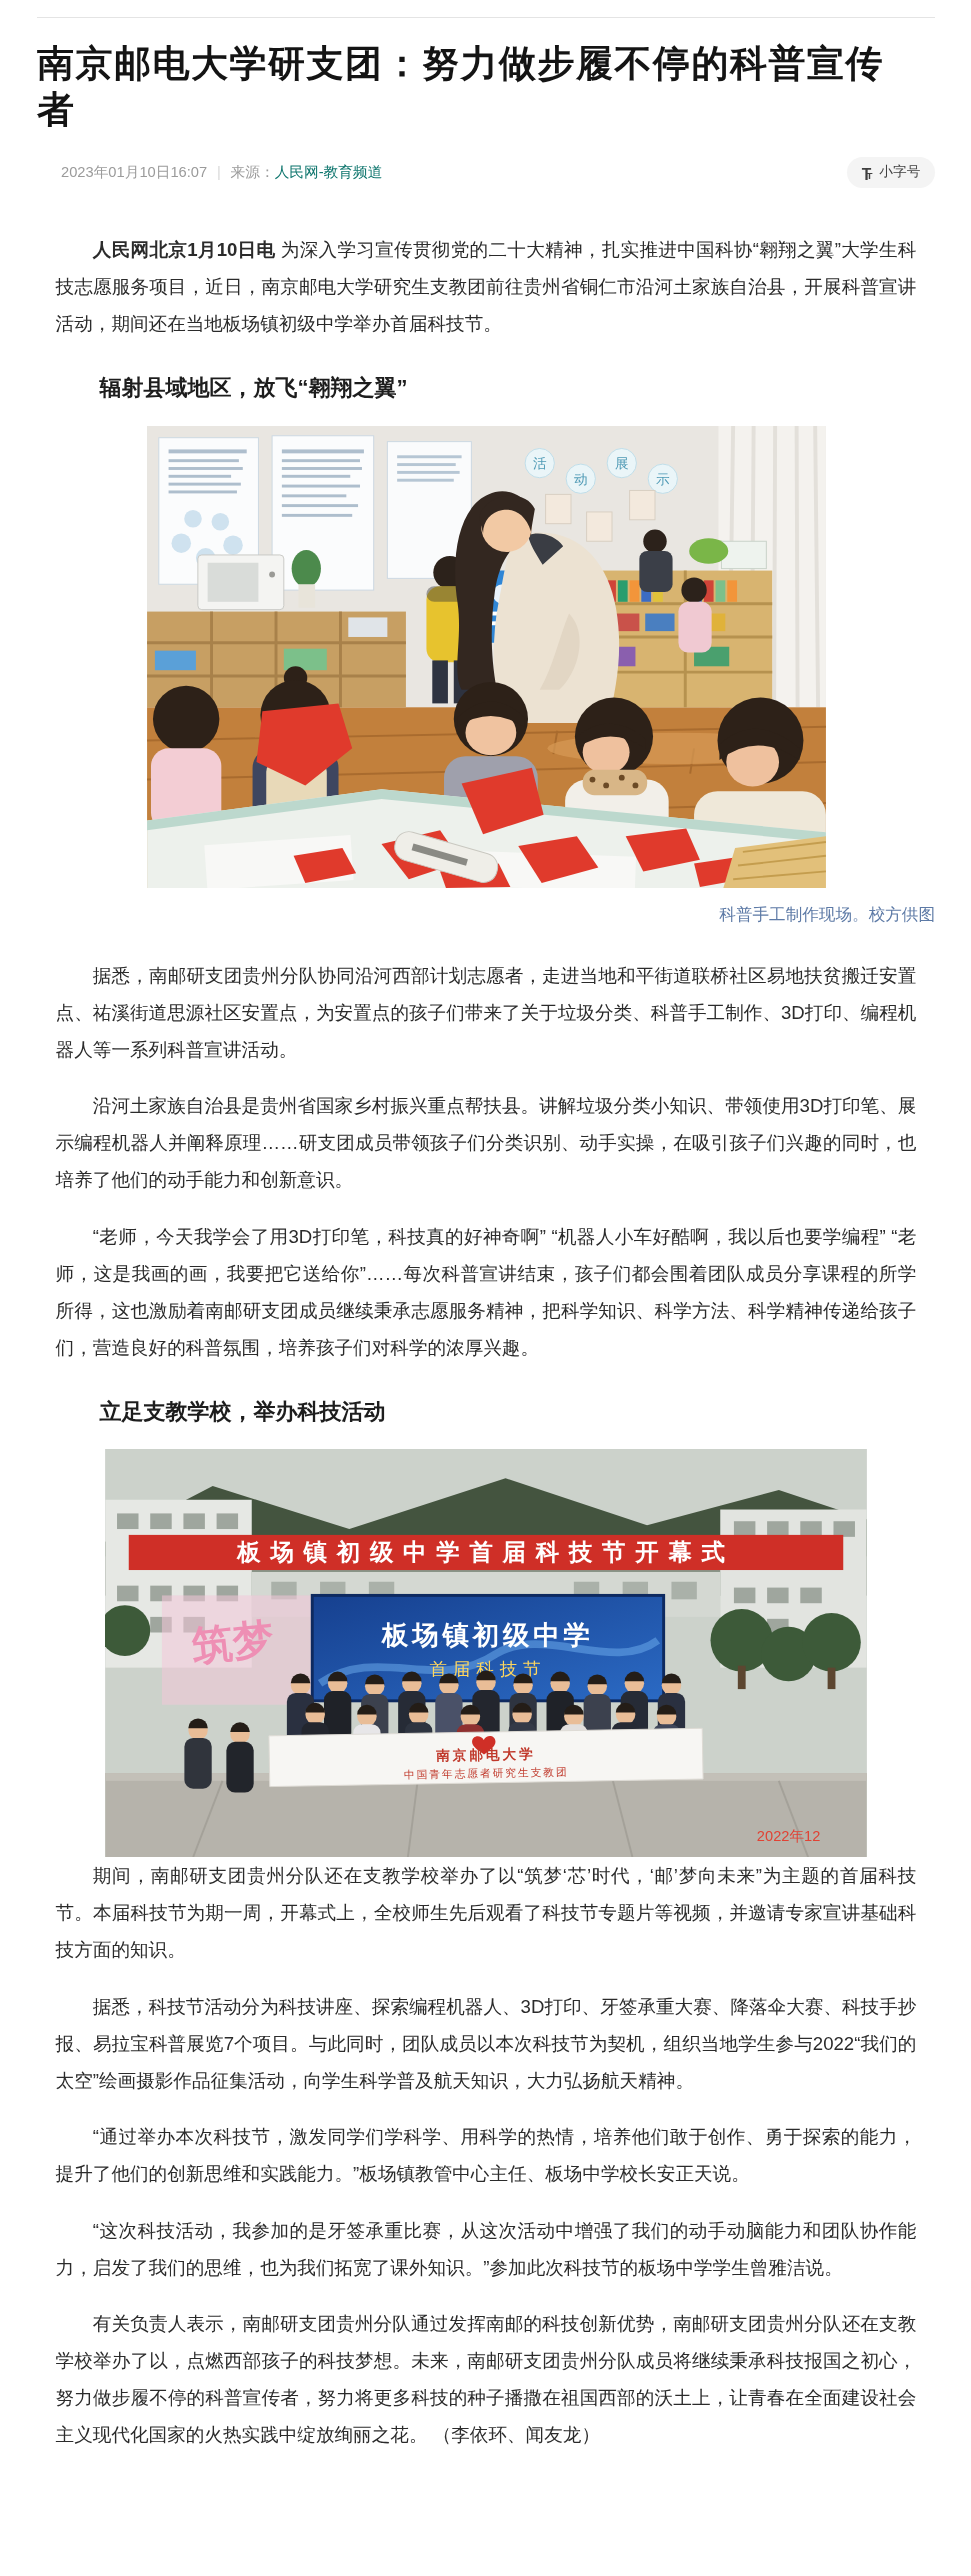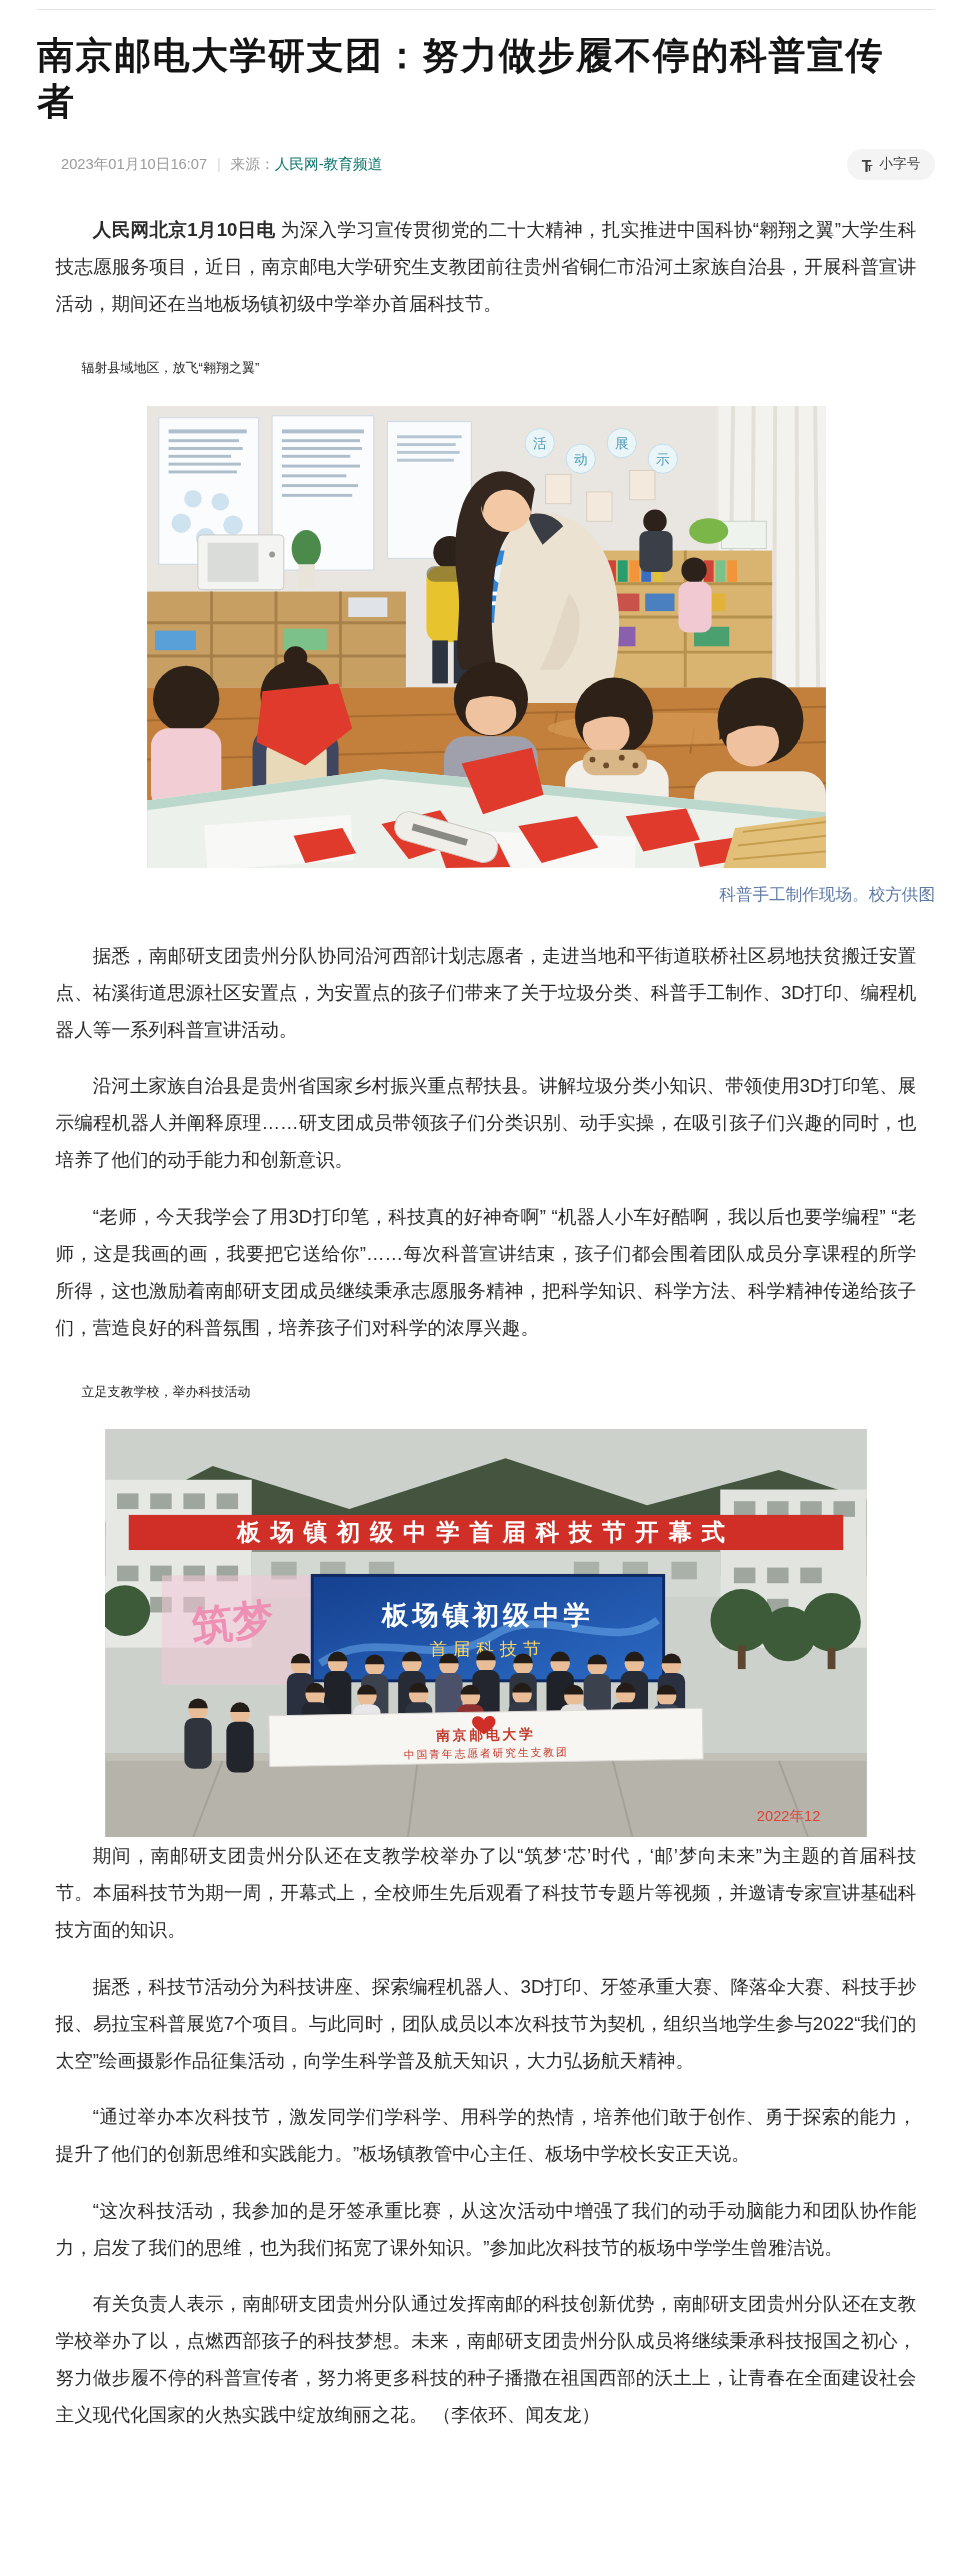--- a/index.html
+++ b/index.html
@@ -1,30 +1,30 @@
 <!DOCTYPE html>
 <html lang="zh"><head>
 <meta charset="utf-8">
 <style>
   html,body{margin:0;padding:0;background:#ffffff;}
   body{width:972px;font-family:"Liberation Sans","DejaVu Sans",sans-serif;color:#2b2b2b;}
-  .page{padding:4px 37px 29px;}
+  .page{padding:12px 37px 29px;}
   .top-rule{border-top:1px solid #e4e4e4;margin-top:4.9px;}
   h1.title{font-size:37px;line-height:46px;font-weight:700;color:#141414;margin:23.4px 0 0;max-width:867px;letter-spacing:1.5px;}
   .meta-row{display:flex;justify-content:space-between;align-items:center;margin-top:23.4px;margin-left:24px;}
   .meta-left{font-size:14.7px;color:#9b9b9b;display:flex;align-items:center;}
   .meta-sep{color:#d8d8d8;margin:0 9.8px;}
   .meta-source{color:#0f766e;text-decoration:none;}
   .font-size-btn{background:#f4f4f4;border:none;border-radius:16.6px;padding:6.8px 14.7px;font-size:13.7px;color:#3f3f3f;display:flex;align-items:flex-end;gap:6.8px;cursor:pointer;font-family:inherit;}
   .t-big{font-size:15.6px;font-weight:600;line-height:13.7px;}
   .t-small{font-size:9.8px;font-weight:600;line-height:11.7px;margin-left:-4.9px;}
-  .article{margin-top:31px;}
+  .article{margin-top:43px;}
   .para{font-size:18.6px;line-height:37px;margin:0 18.6px 19.5px;text-indent:2em;text-align:justify;color:#2b2b2b;}
   .para b{font-weight:700;}
-  .subheading{font-size:13px;line-height:37px;font-weight:400;margin:27px 18.6px 19.5px;text-indent:2em;color:#1d1d1d;}
+  .subheading{font-size:22px;line-height:37px;font-weight:700;margin:27px 18.6px 19.5px;text-indent:2em;color:#1d1d1d;}
   figure{margin:7.8px 0 0;text-align:center;}
   .photo{display:block;margin:0 auto;background:#dcdcdc;}
   .figcap{font-family:"DejaVu Serif","Liberation Serif",serif;color:#5d7aa6;font-size:16.6px;line-height:25.4px;margin:14.7px 0 29px;text-align:right;}
 </style>
 </head>
 <body>
 
 <div class="page">
   <div class="top-rule"></div>
 

